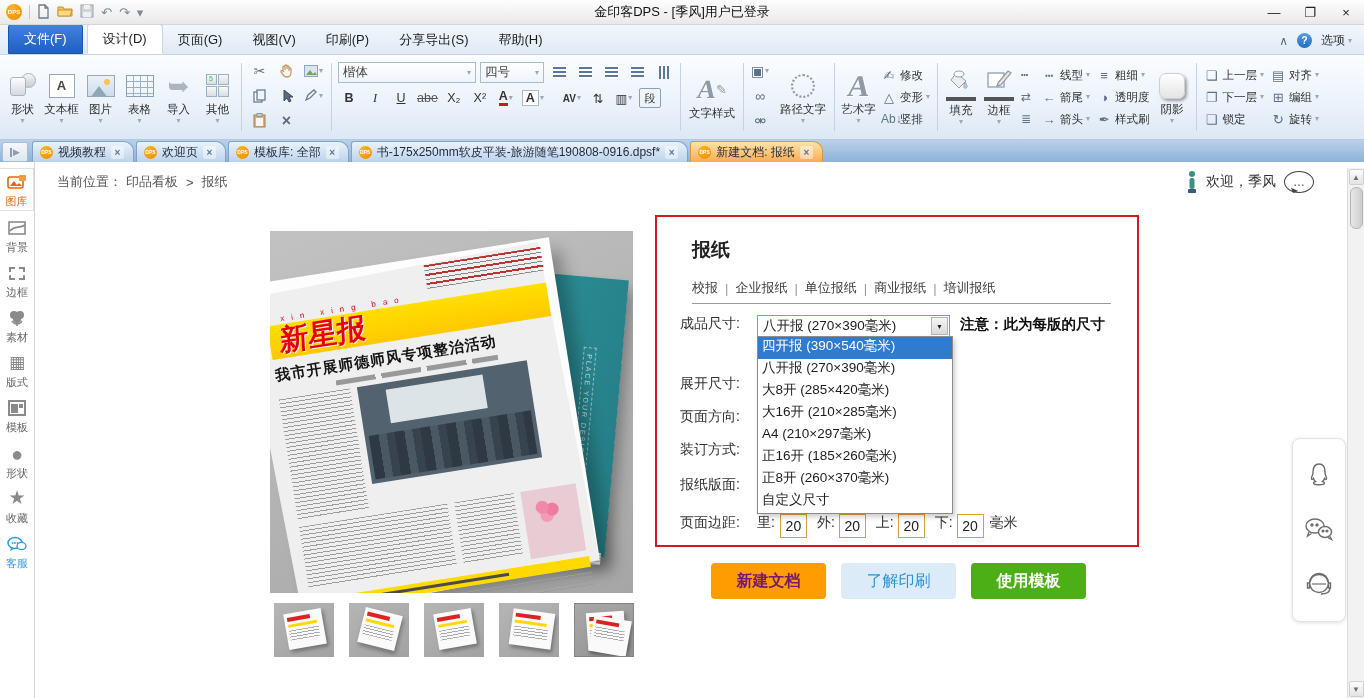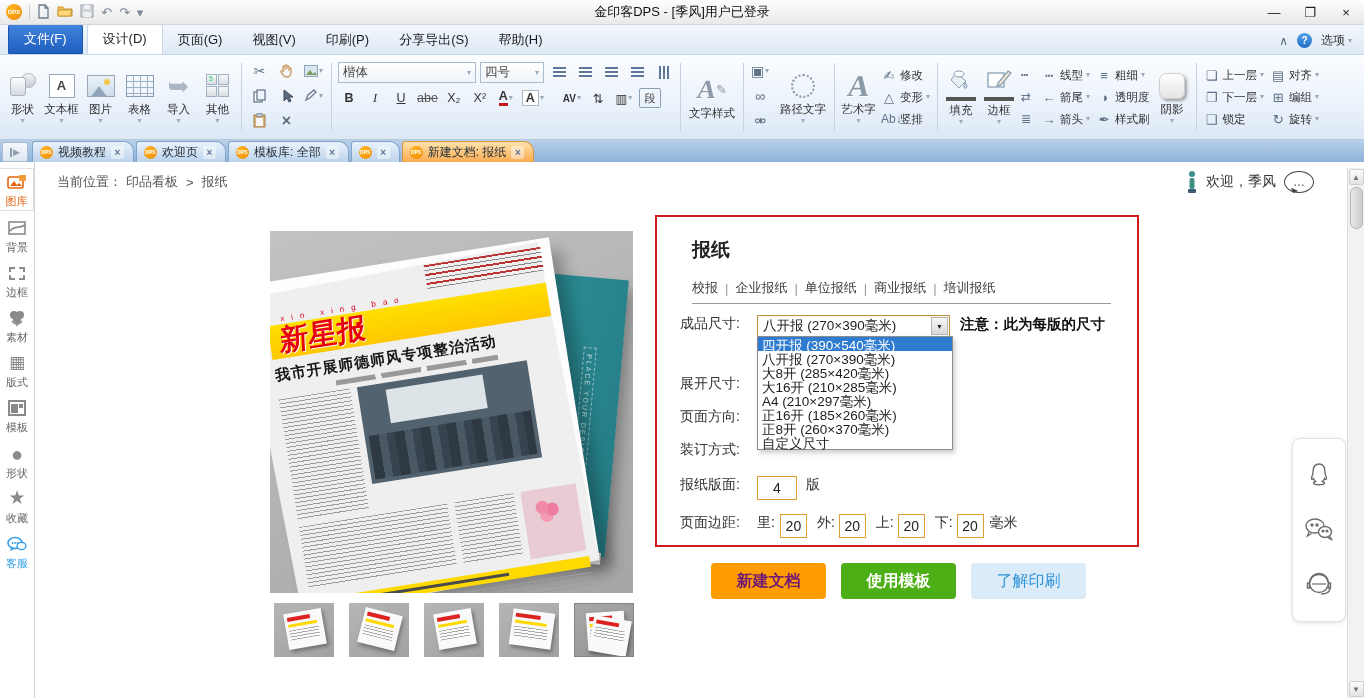--- a/index.html
+++ b/index.html
@@ -131,21 +131,21 @@
 .pcats .cat{cursor:default}
 .pcats .pipe{margin:0 7px;color:#999}
 .pdiv{position:absolute;left:35px;right:26px;top:86px;border-top:1px solid #9a9a9a}
 .frow{position:absolute;display:flex;align-items:flex-start;font-size:14px;color:#333}
 .flabel{width:77px}
 .combo{width:193px;height:22px;border:1px solid #bf9140;background:#fff;display:flex;align-items:center;position:relative;padding-left:5px;font-size:13.5px;color:#222}
 .combo .cval{flex:1;white-space:nowrap;overflow:hidden}
 .combo .cbtn{width:17px;height:18px;margin-right:1px;background:linear-gradient(#f6f6f6,#d9d9d9);border:1px solid #b5b5b5;display:flex;align-items:center;justify-content:center;font-size:7px;color:#222}
 .noteb{font-weight:700;color:#111;margin-left:10px;font-size:14.5px;white-space:nowrap}
 .ddlist{position:absolute;left:100px;top:119px;width:196px;background:#fff;border:1px solid #8c8c8c;z-index:9;font-size:13.5px;color:#1d1d1d;box-shadow:2px 3px 5px rgba(0,0,0,.2)}
-.ddopt{height:14px;line-height:17.3px;padding-left:4px;white-space:nowrap}
+.ddopt{height:22px;line-height:17.3px;padding-left:4px;white-space:nowrap}
 .ddopt.selected{background:#2e7bd0;color:#fff}
 .ninput{height:24px;border:1px solid #de9e35;text-align:center;font-size:14px;color:#222;font-family:inherit;background:#fff}
 .w40{width:40px}.w27{width:27px}
 .munit{margin:0 2px 0 6px}
 .mlab{margin:0 4px 0 10px}
 
 
 .actions{position:absolute;left:711px;top:401px;display:flex;gap:15px}
 .abtn{width:115px;height:36px;border-radius:4px;display:flex;align-items:center;justify-content:center;font-size:16px;font-weight:700}
 .a0{background:#ff9d00;color:#701a75}
@@ -543,20 +543,21 @@
         <span>欢迎页</span>
         <span class="tclose">×</span>
       </span>
     <span class="dtab">
         <span class="dps">DPS</span>
         <span>模板库: 全部</span>
         <span class="tclose">×</span>
       </span>
     <span class="dtab">
         <span class="dps">DPS</span>
+        <span>书-175x250mm软皮平装-旅游随笔190808-0916.dpsf*</span>
         <span class="tclose">×</span>
       </span>
     <span class="dtab active">
         <span class="dps">DPS</span>
         <span>新建文档: 报纸</span>
         <span class="tclose">×</span>
       </span>
   </div>
 
   <div class="content">
@@ -786,22 +787,22 @@
         <div class="ddopt">大16开 (210×285毫米)</div>
         <div class="ddopt">A4 (210×297毫米)</div>
         <div class="ddopt">正16开 (185×260毫米)</div>
         <div class="ddopt">正8开 (260×370毫米)</div>
         <div class="ddopt">自定义尺寸</div>
       </div>
     </div>
 
     <div class="actions">
       <div class="abtn a0">新建文档</div>
+      <div class="abtn a2">了解印刷</div>
       <div class="abtn a1">使用模板</div>
-      <div class="abtn a2">了解印刷</div>
     </div>
 
     <div class="floaticons">
       <span class="fico">
           <svg width="26" height="28">
             <path d="M13 2c4 0 6 3.5 6 8 0 1 .1 2 .5 3 .8 1.8 1.5 3.5.8 4.2-.5.5-1.3-.2-1.8-.8-.3 1.2-1 2.3-2 3.1 1.2.3 2 .9 2 1.5 0 1-2.4 1.8-5.5 1.8S7.5 22 7.5 21c0-.6.8-1.2 2-1.5-1-.8-1.7-1.9-2-3.1-.5.6-1.3 1.3-1.8.8-.7-.7 0-2.4.8-4.2.4-1 .5-2 .5-3 0-4.5 2-8 6-8z" fill="none" stroke="#6d6d6d" stroke-width="1.4"></path>
           </svg>
         </span>
       <span class="fico">
           <svg width="30" height="26">

